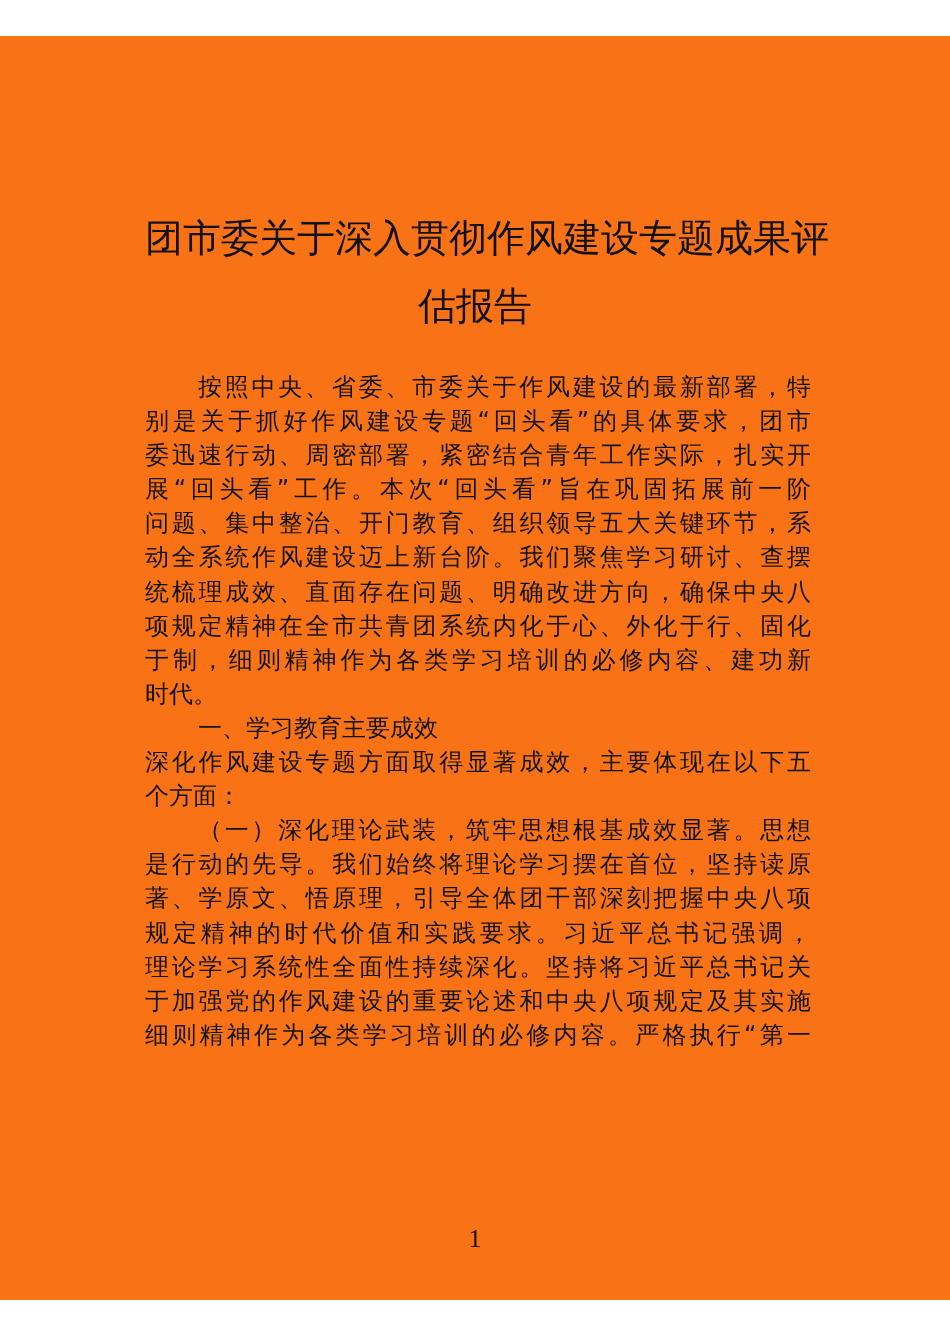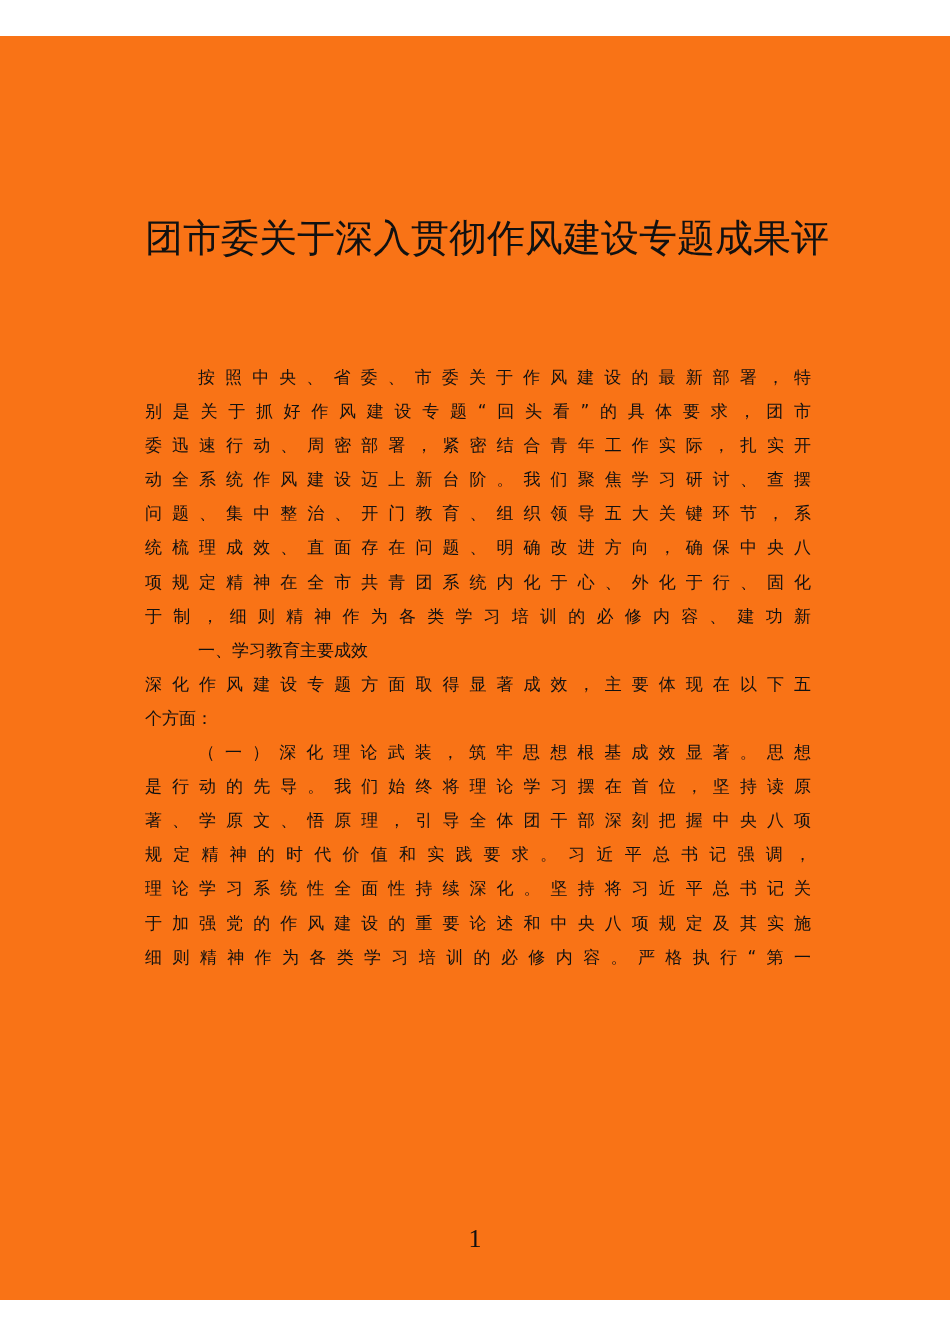--- a/index.html
+++ b/index.html
@@ -33,23 +33,23 @@
       letter-spacing: 0px;
       color: #111;
     }
     .title .tline {
       display: block;
       white-space: nowrap;
     }
     .body-text {
       position: absolute;
       left: 145px;
-      top: 324px;
+      top: 334px;
       width: 666px;
-      font-size: 17px;
+      font-size: 24px;
       line-height: 34.1px;
       color: #111;
     }
     .line {
       display: block;
       white-space: nowrap;
       height: 34.1px;
       text-align: justify;
       text-align-last: justify;
     }
@@ -70,33 +70,36 @@
       color: #111;
     }
   </style>
 </head>
 <body>
 
 <div class="page">
 
   <div class="title">
     <span class="tline">团市委关于深入贯彻作风建设专题成果评</span>
+    <span class="tline">估报告</span>
   </div>
 
   <div class="body-text">
 
     <div>
       <span class="line indent">按照中央、省委、市委关于作风建设的最新部署，特</span>
       <span class="line">别是关于抓好作风建设专题“回头看”的具体要求，团市</span>
       <span class="line">委迅速行动、周密部署，紧密结合青年工作实际，扎实开</span>
+      <span class="line">展“回头看”工作。本次“回头看”旨在巩固拓展前一阶</span>
+      <span class="line">问题、集中整治、开门教育、组织领导五大关键环节，系</span>
       <span class="line">动全系统作风建设迈上新台阶。我们聚焦学习研讨、查摆</span>
-      <span class="line">问题、集中整治、开门教育、组织领导五大关键环节，系</span>
       <span class="line">统梳理成效、直面存在问题、明确改进方向，确保中央八</span>
       <span class="line">项规定精神在全市共青团系统内化于心、外化于行、固化</span>
       <span class="line">于制，细则精神作为各类学习培训的必修内容、建功新</span>
+      <span class="line last">时代。</span>
     </div>
 
     <div>
       <span class="line indent last">一、学习教育主要成效</span>
     </div>
 
     <div>
       <span class="line">深化作风建设专题方面取得显著成效，主要体现在以下五</span>
       <span class="line last">个方面：</span>
     </div>

